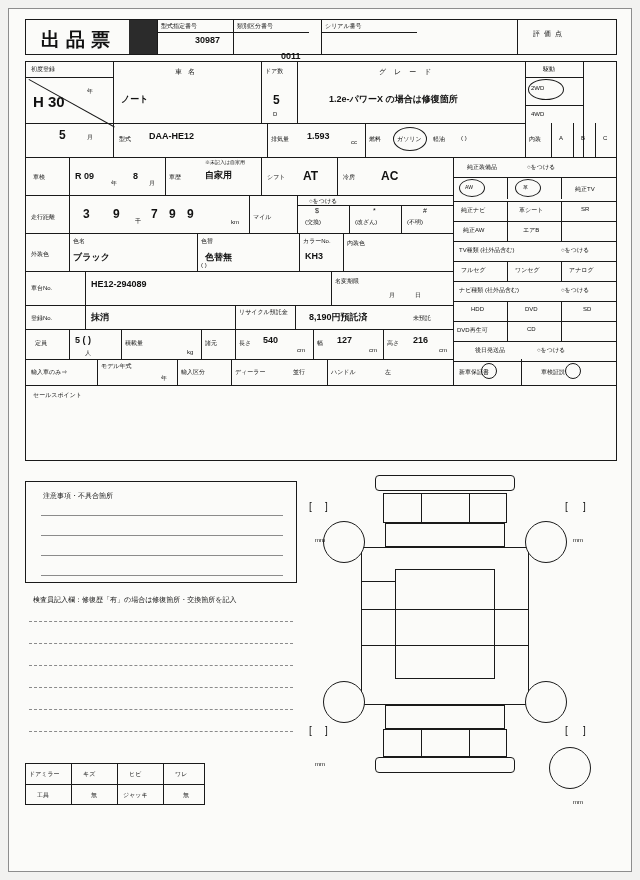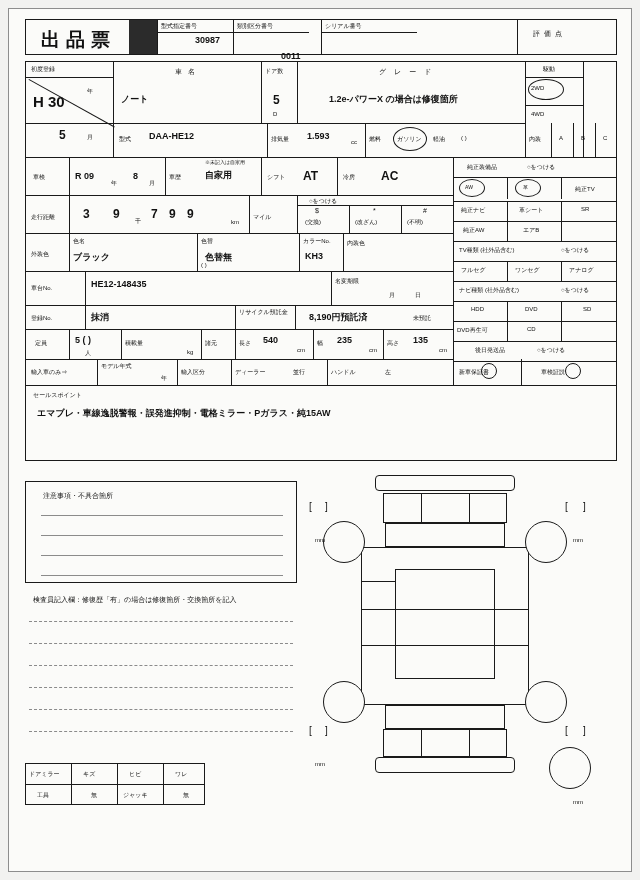--- a/index.html
+++ b/index.html
@@ -179,21 +179,21 @@
   <div class="t md hand" style="left:196px; top:242px;">色替無</div>
   <div class="t xs" style="left:192px; top:253px;">(            )</div>
   <div class="vline" style="left:290px; top:224px; height:38px;"></div>
   <div class="t xs" style="left:294px; top:228px;">カラーNo.</div>
   <div class="t md hand" style="left:296px; top:242px;">KH3</div>
   <div class="vline" style="left:334px; top:224px; height:38px;"></div>
   <div class="t xs" style="left:338px; top:230px;">内装色</div>
 
   <div class="t xs" style="left:22px; top:275px;">車台No.</div>
   <div class="vline" style="left:76px; top:262px; height:34px;"></div>
-  <div class="t md hand" style="left:82px; top:270px;">HE12-148435</div>
+  <div class="t md hand" style="left:82px; top:270px;">HE12-294089</div>
   <div class="vline" style="left:322px; top:262px; height:34px;"></div>
   <div class="t xs" style="left:326px; top:268px;">名変期限</div>
   <div class="t xs" style="left:380px; top:282px;">月</div>
   <div class="t xs" style="left:406px; top:282px;">日</div>
 
   <div class="t xs" style="left:22px; top:305px;">登録No.</div>
   <div class="vline" style="left:76px; top:296px; height:24px;"></div>
   <div class="t md hand" style="left:82px; top:302px;">抹消</div>
   <div class="vline" style="left:226px; top:296px; height:24px;"></div>
   <div class="t xs" style="left:230px; top:299px;">リサイクル預託金</div>
@@ -209,25 +209,25 @@
   <div class="t xs" style="left:116px; top:330px;">積載量</div>
   <div class="t xs" style="left:178px; top:340px;">kg</div>
   <div class="vline" style="left:192px; top:320px; height:30px;"></div>
   <div class="t xs" style="left:196px; top:330px;">諸元</div>
   <div class="vline" style="left:226px; top:320px; height:30px;"></div>
   <div class="t xs" style="left:230px; top:330px;">長さ</div>
   <div class="t md hand" style="left:254px; top:326px;">540</div>
   <div class="t xs" style="left:288px; top:338px;">cm</div>
   <div class="vline" style="left:304px; top:320px; height:30px;"></div>
   <div class="t xs" style="left:308px; top:330px;">幅</div>
-  <div class="t md hand" style="left:328px; top:326px;">235</div>
+  <div class="t md hand" style="left:328px; top:326px;">127</div>
   <div class="t xs" style="left:360px; top:338px;">cm</div>
   <div class="vline" style="left:374px; top:320px; height:30px;"></div>
   <div class="t xs" style="left:378px; top:330px;">高さ</div>
-  <div class="t md hand" style="left:404px; top:326px;">135</div>
+  <div class="t md hand" style="left:404px; top:326px;">216</div>
   <div class="t xs" style="left:430px; top:338px;">cm</div>
 
   <div class="t xs" style="left:22px; top:359px;">輸入車のみ⇒</div>
   <div class="vline" style="left:88px; top:350px; height:26px;"></div>
   <div class="t xs" style="left:92px; top:353px; line-height:9px;">モデル年式</div>
   <div class="t xs" style="left:152px; top:365px;">年</div>
   <div class="vline" style="left:168px; top:350px; height:26px;"></div>
   <div class="t xs" style="left:172px; top:359px;">輸入区分</div>
   <div class="vline" style="left:222px; top:350px; height:26px;"></div>
   <div class="t xs" style="left:226px; top:359px;">ディーラー</div>
@@ -294,21 +294,20 @@
   <div class="t xs" style="left:516px; top:297px;">DVD</div>
   <div class="t xs" style="left:574px; top:297px;">SD</div>
 
   <div class="t xs" style="left:448px; top:317px;">DVD再生可</div>
   <div class="t xs" style="left:518px; top:317px;">CD</div>
 
   <div class="t xs" style="left:466px; top:337px;">後日発送品</div>
   <div class="t xs" style="left:528px; top:337px;">○をつける</div>
 
   <div class="t xs" style="left:24px; top:382px;">セールスポイント</div>
-  <div class="t md hand" style="left:28px; top:398px;">エマブレ・車線逸脱警報・誤発進抑制・電格ミラー・Pガラス・純15AW</div>
 
   <div class="b" style="left:16px; top:472px; width:272px; height:102px;"></div>
   <div class="t sm" style="left:34px; top:482px;">注意事項・不具合箇所</div>
   <div class="dash" style="left:32px; top:506px; width:242px;"></div>
   <div class="dash" style="left:32px; top:526px; width:242px;"></div>
   <div class="dash" style="left:32px; top:546px; width:242px;"></div>
   <div class="dash" style="left:32px; top:566px; width:242px;"></div>
 
   <div class="t sm" style="left:24px; top:586px;">検査員記入欄：修復歴「有」の場合は修復箇所・交換箇所を記入</div>
   <div class="dash" style="left:20px; top:612px; width:264px; border-top-style:dashed;"></div>

